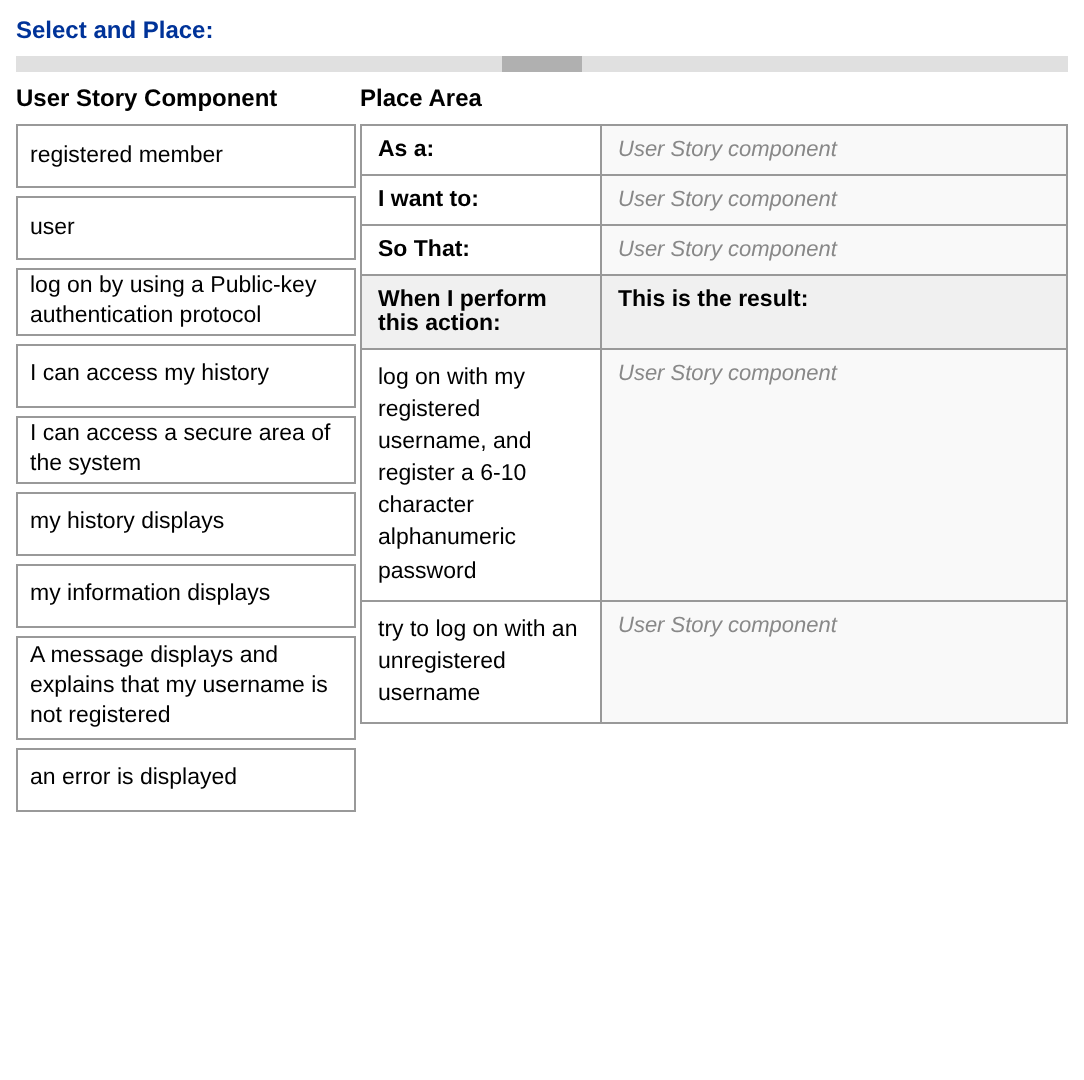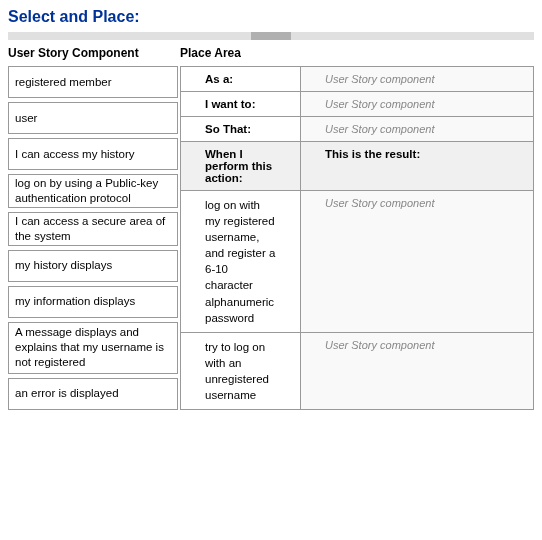--- a/index.html
+++ b/index.html
@@ -7,21 +7,21 @@
       font-family: Arial, sans-serif;
       font-size: 12px;
       background: #fff;
       width: 542px;
       min-height: 540px;
       padding: 8px;
     }
 
     .header-title {
       color: #003399;
-      font-size: 16px;
+      font-size: 12px;
       font-weight: bold;
       margin-bottom: 6px;
     }
 
     .scrollbar-area {
       width: 100%;
       height: 8px;
       background: #e0e0e0;
       margin-bottom: 6px;
       position: relative;
@@ -79,21 +79,21 @@
       color: #000;
     }
 
     .answer-table {
       border-collapse: collapse;
       width: 100%;
     }
 
     .answer-table td, .answer-table th {
       border: 1px solid #999;
-      padding: 6px 24px;
+      padding: 6px 8px;
       vertical-align: top;
       font-size: 11.5px;
     }
 
     .label-cell {
       font-weight: bold;
       width: 120px;
       min-width: 100px;
     }
 
@@ -140,24 +140,24 @@
   <div class="left-panel">
     <div class="left-panel-title">User Story Component</div>
 
     <div class="story-item">
       <span>registered member</span>
     </div>
     <div class="story-item">
       <span>user</span>
     </div>
     <div class="story-item">
+      <span>log on by using a Public-key authentication protocol</span>
+    </div>
+    <div class="story-item">
       <span>I can access my history</span>
-    </div>
-    <div class="story-item">
-      <span>log on by using a Public-key authentication protocol</span>
     </div>
     <div class="story-item">
       <span>I can access a secure area of the system</span>
     </div>
     <div class="story-item">
       <span>my history displays</span>
     </div>
     <div class="story-item">
       <span>my information displays</span>
     </div>

